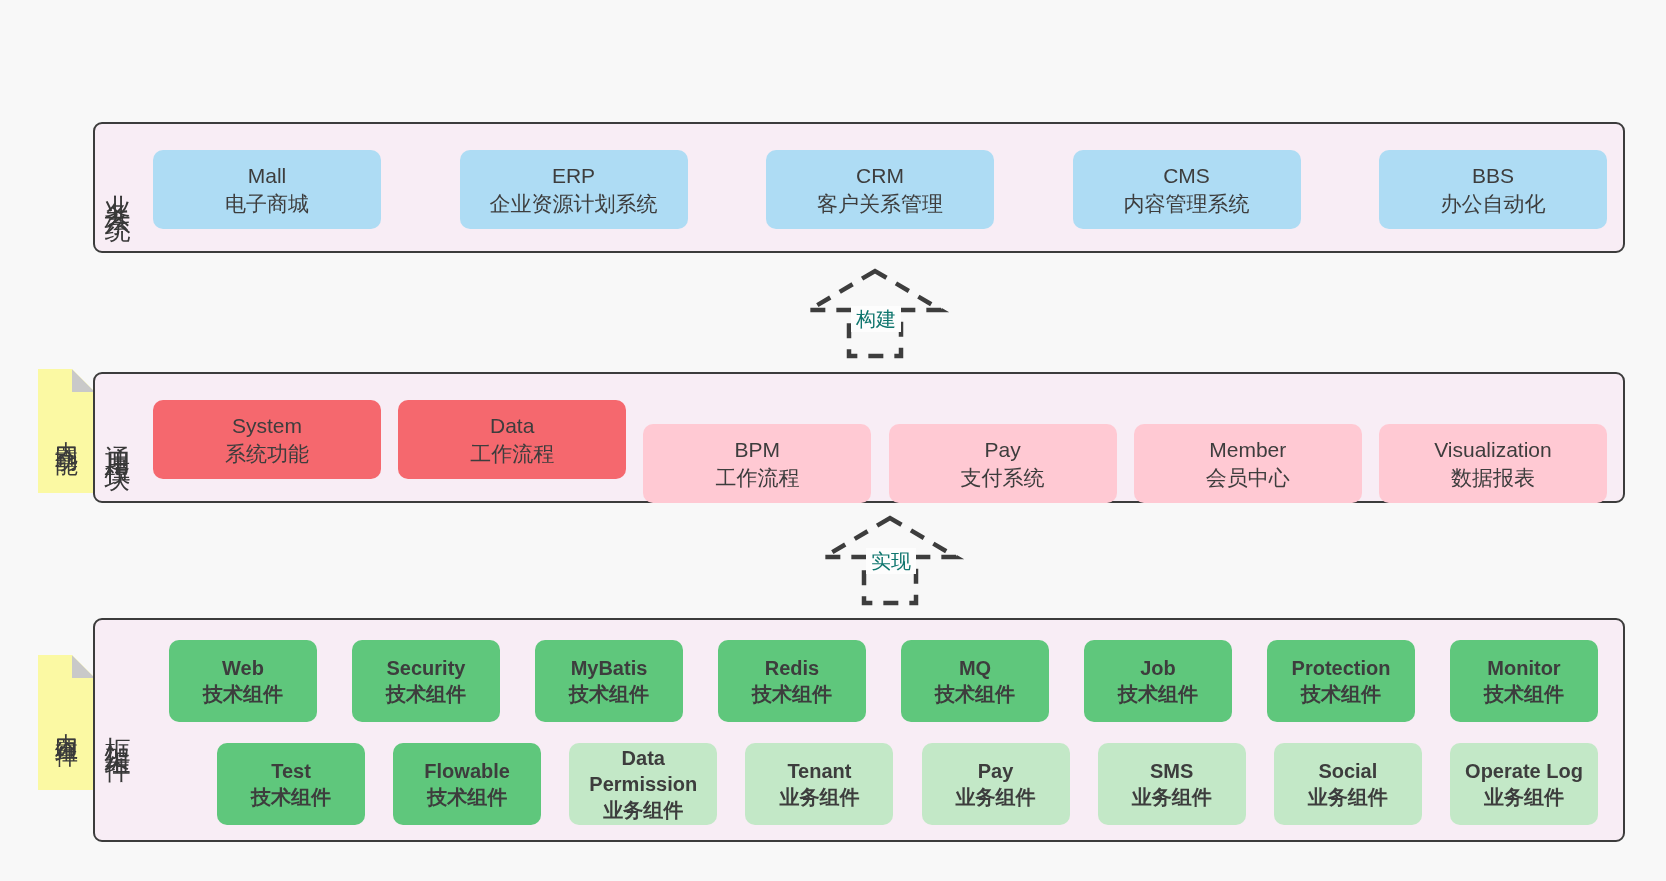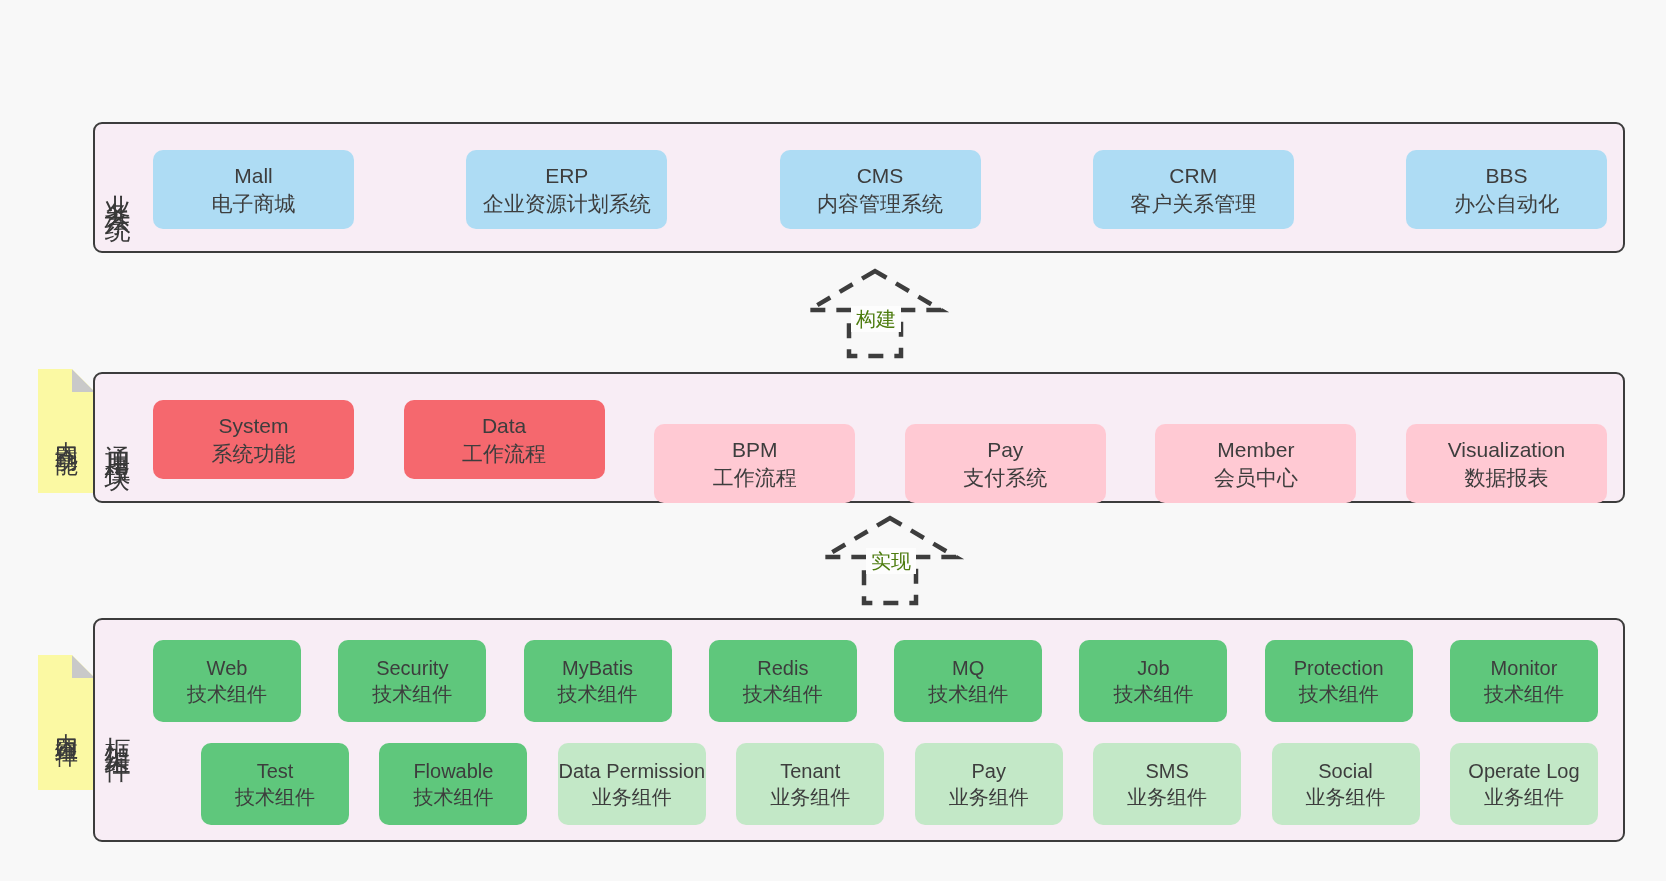--- a/index.html
+++ b/index.html
@@ -36,33 +36,33 @@
     line-height: 1;
     color: #383838;
     white-space: nowrap;
   }
   .row {
     position: absolute;
     display: flex;
     justify-content: space-between;
   }
   .row-six   { left: 58px; right: 16px; top: 26px; }
-  .row-eight { left: 58px; right: 25px; }
+  .row-eight { left: 74px; right: 25px; font-weight: bold; }
   #components-row-1 { top: 20px; }
   #components-row-2 { top: 123px; margin-left: 48px; }
 
   .box {
     border-radius: 10px;
     display: flex;
     flex-direction: column;
     align-items: center;
     justify-content: center;
     text-align: center;
   }
-  .row-six .box   { width: 201px; height: 79px; font-size: 21px; line-height: 28px; }
+  .row-six .box   { width: 228px; height: 79px; font-size: 21px; line-height: 28px; }
   .row-eight .box { width: 148px; height: 82px; font-size: 20px; line-height: 26px; }
   .blue   { background: var(--box-blue, #aedcf4); }
   .red    { background: var(--box-red, #f5686e); }
   .pink   { background: var(--box-pink, #ffc9d3); margin-top: 24px; }
   .gdark  { background: var(--box-green-dark, #5fc77c); }
   .glight { background: var(--box-green-light, #c3e8c7); }
 
   .sticky {
     position: absolute;
     left: 38px;
@@ -104,47 +104,47 @@
   }
   #arrow-build     { left: 795px; top: 263px; }
   #arrow-implement { left: 810px; top: 510px; }
   .arrow-label {
     position: absolute;
     z-index: 3;
     background: #fdfdfd;
     font-size: 20px;
     line-height: 1;
     padding: 3px 5px;
-    color: #4d7c0f;
+    color: #0f766e;
     white-space: nowrap;
   }
   #arrow-build-label     { left: 851px; top: 306px; }
   #arrow-implement-label { left: 866px; top: 548px; text-align: center; }
 </style>
 </head>
 <body>
 
 <div class="band" id="band-business">
   <div class="band-label">业务系统</div>
   <div class="row row-six">
     <div class="box blue">
       <div>Mall</div>
       <div>电子商城</div>
     </div>
     <div class="box blue">
       <div>ERP</div>
       <div>企业资源计划系统</div>
     </div>
     <div class="box blue">
+      <div>CRM</div>
+      <div>客户关系管理</div>
+    </div>
+    <div class="box blue">
       <div>CMS</div>
       <div>内容管理系统</div>
-    </div>
-    <div class="box blue">
-      <div>CRM</div>
-      <div>客户关系管理</div>
     </div>
     <div class="box blue">
       <div>BBS</div>
       <div>办公自动化</div>
     </div>
   </div>
 </div>
 
 <svg class="arrow-svg" id="arrow-build" width="160" height="100" viewBox="0 0 160 100">
   <path d="M80 8 L14 47 L54 47 L54 93 L106 93 L106 47 L146 47 Z"></path>

